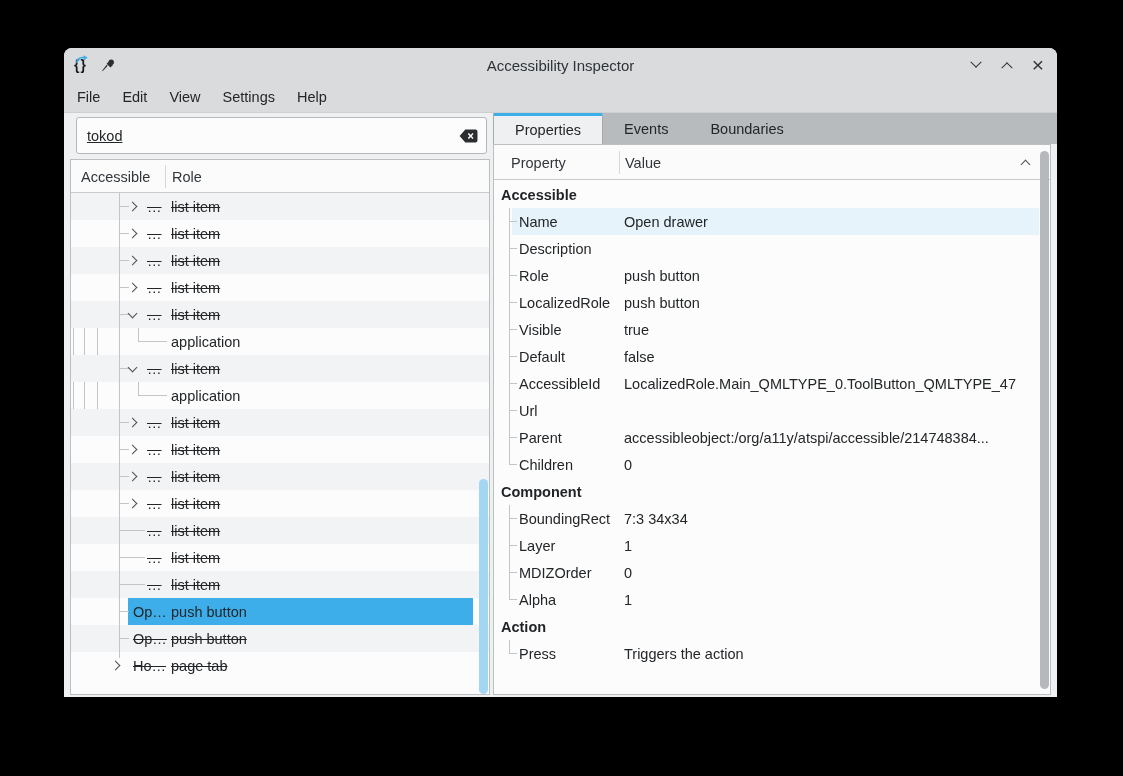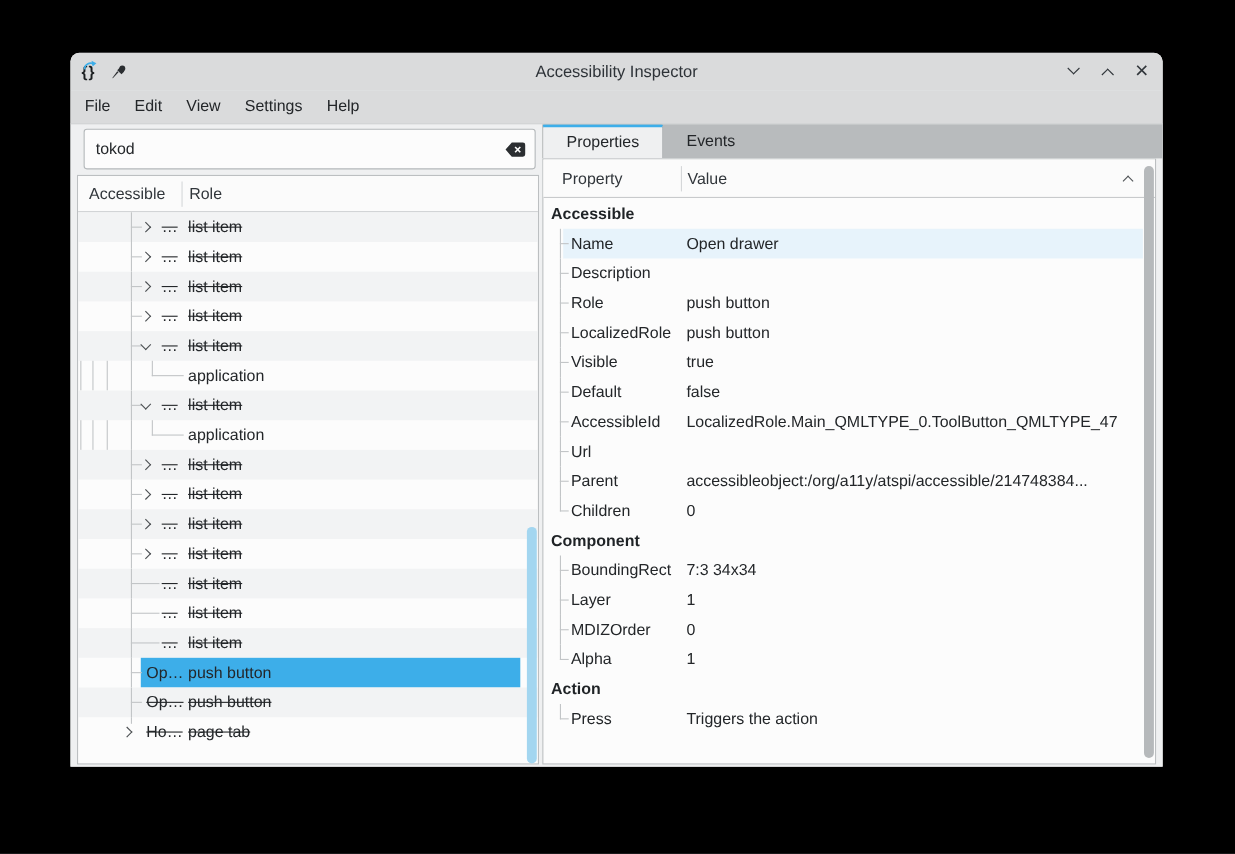--- a/index.html
+++ b/index.html
@@ -24,21 +24,21 @@
   .wc-close{font-size:21px;color:#31363b;line-height:14px;}
   
   .menubar{position:absolute;left:0;top:34px;width:100%;height:30px;background:#dadbdc;display:flex;align-items:center;padding-left:2px;}
   .menu-item{padding:4px 11px;font-size:14.5px;color:#232629;}
   
   .content{position:absolute;left:0;top:64px;width:100%;height:585px;background:#eff0f1;border-top:1px solid #cdcfd0;}
   
   .search-box{position:absolute;left:12px;top:4px;width:411px;height:37px;background:#fcfcfc;
               border:1px solid #b4b8ba;border-radius:3px;}
   .search-box input{position:absolute;left:0;top:0;width:100%;height:100%;border:none;outline:none;background:transparent;
-                    padding:0 30px 0 10px;font-size:14.5px;color:#232629;}
+                    padding:0 30px 0 10px;font-size:14.5px;color:#232629;text-decoration:underline;}
   .search-clear{position:absolute;right:8px;top:11px;width:19px;height:14px;}
   
   .tree{position:absolute;left:6px;top:46px;width:420px;height:536px;background:#fcfcfc;border:1px solid #bcbfc1;}
   .tree-header{position:absolute;left:0;top:0;width:418px;height:33px;background:#fbfbfb;border-bottom:1px solid #c8cacc;}
   .tree-header .hdr{position:absolute;top:0;height:33px;display:flex;align-items:center;font-size:14.5px;color:#31363b;}
   .th-acc{left:10px;} .th-role{left:101px;}
   .th-div{position:absolute;left:94px;top:5px;width:1px;height:23px;background:#d5d7d9;}
   .tree-rows{position:absolute;left:0;top:33px;width:418px;height:486px;}
   .trow{position:relative;width:418px;height:27px;font-size:14.5px;color:#232629;}
   .trow.alt{background:#f2f3f4;}
@@ -257,20 +257,21 @@
               <span class="cell struck" style="left: 62px;">Ho…</span>
               <span class="cell struck" style="left: 100px;">page tab</span>
             </div>
           </div>
         <div class="tree-scroll"></div>
       </div>
 
       <div class="tabbar" id="tabbar">
           <div class="tab active">Properties</div>
           <div class="tab">Events</div>
+          <div class="tab">Boundaries</div>
         </div>
 
       <div class="props">
         <div class="props-header">
           <span class="hdr ph-prop">Property</span>
           <span class="ph-div"></span>
           <span class="hdr ph-val">Value</span>
           <span class="sort-chev"></span>
         </div>
         <div class="props-rows" id="props-rows">

